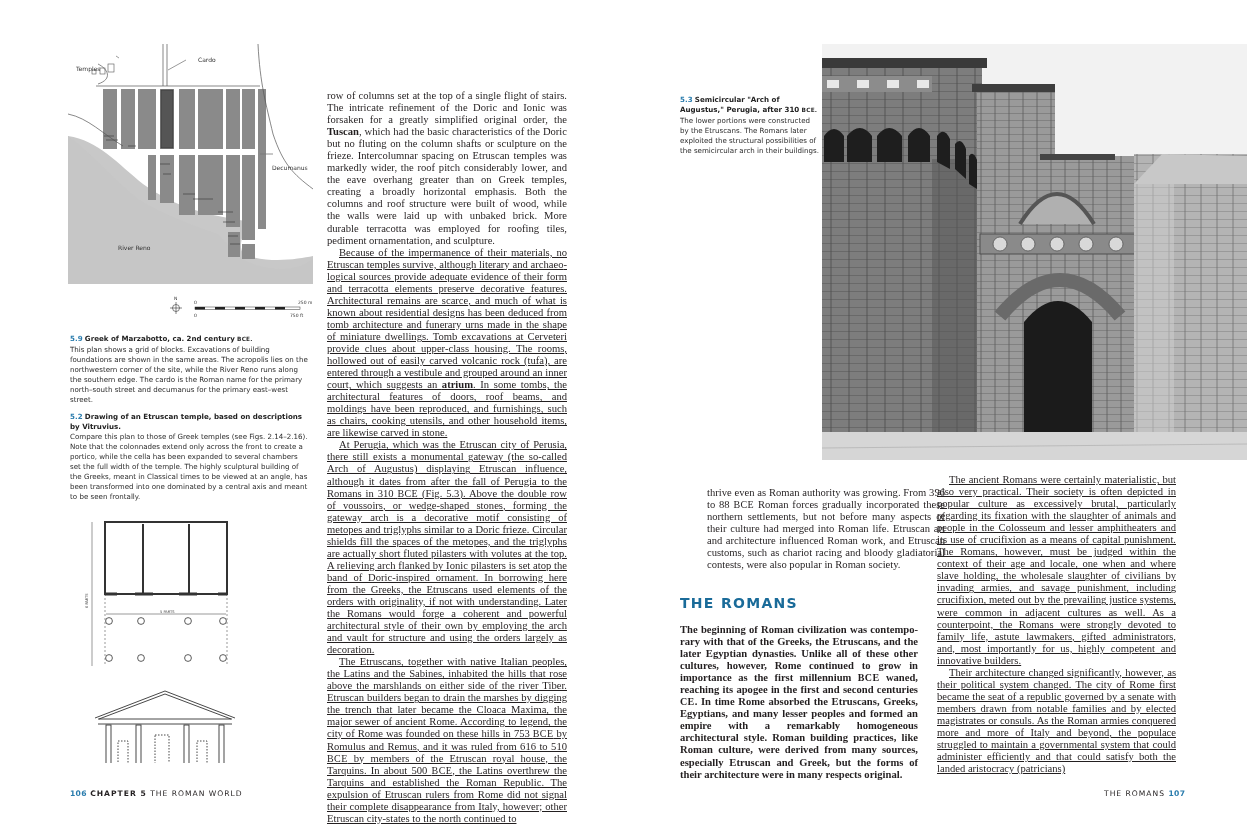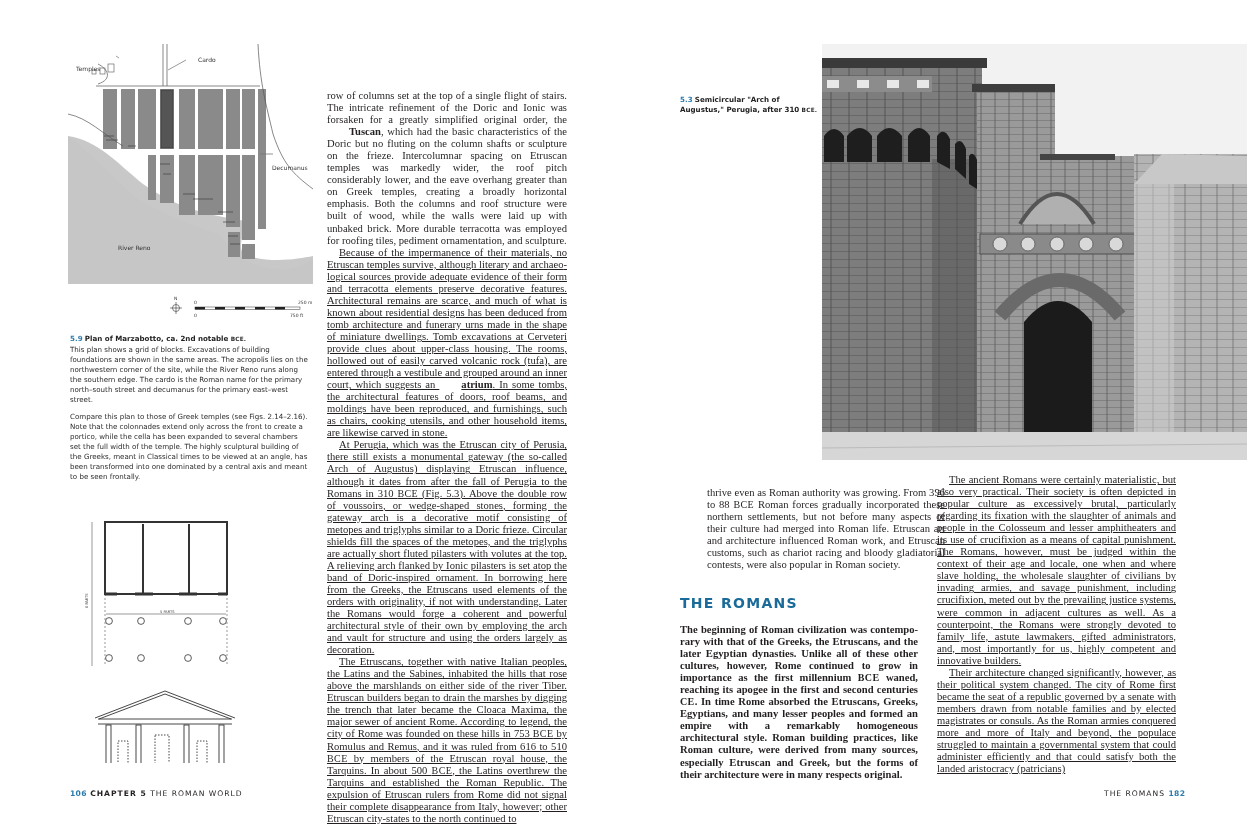--- a/index.html
+++ b/index.html
@@ -4,21 +4,21 @@
 <style>
   html, body { margin: 0; padding: 0; background: #ffffff; }
   body { width: 1247px; height: 828px; position: relative; overflow: hidden; color: #231f20; }
   .abs { position: absolute; }
 
   
   .col { position: absolute; font-family: "Liberation Serif", serif; font-size: 10.6px; line-height: 12.05px; text-align: justify; color: #231f20; hyphens: manual; }
   .col p { margin: 0; text-indent: 0; }
   .col p.ind { text-indent: 12px; text-decoration: underline; }
   .sc { font-size: 10px; letter-spacing: 0.4px; }
-  b.term { font-weight: bold; margin-left: 22px; }
+  b.term { font-weight: bold; }
 
   
   .cap { position: absolute; font-family: "DejaVu Sans", sans-serif; font-size: 7.1px; line-height: 9.95px; color: #2b2b2b; }
   .cap .num { color: #2a7cad; font-weight: bold; text-align: center; }
   .cap .title { font-weight: bold; color: #222; }
   .cap .scap { font-size: 5.8px; font-weight: bold; letter-spacing: 0.2px; }
 
   
   .heading { position: absolute; font-family: "DejaVu Sans", sans-serif; font-weight: bold; font-size: 14px; letter-spacing: 1.3px; color: #1a6b99; }
 
@@ -110,27 +110,31 @@
       </g>
       <text x="126" y="273" font-size="4.5" fill="#333">0</text>
       <text x="222" y="273" font-size="4.5" fill="#333">750 ft</text>
     </g>
   </svg>
 </div>
 
 <div class="cap" style="left:70px; top:334px; width:240px;">
   <div>
     <span class="num">5.9</span>
-    <span class="title">Plan of Marzabotto, ca. 2nd notable</span>
+    <span class="title">Greek of Marzabotto, ca. 2nd century</span>
     <span class="scap">BCE.</span>
   </div>
   <div>This plan shows a grid of blocks. Excavations of building foundations are shown in the same areas. The acropolis lies on the northwestern corner of the site, while the River Reno runs along the southern edge. The cardo is the Roman name for the primary north–south street and decumanus for the primary east–west street.</div>
 </div>
 
 <div class="cap" style="left:70px; top:412px; width:240px;">
+  <div>
+    <span class="num">5.2</span>
+    <span class="title">Drawing of an Etruscan temple, based on descriptions by Vitruvius.</span>
+  </div>
   <div>Compare this plan to those of Greek temples (see Figs. 2.14–2.16). Note that the colonnades extend only across the front to create a portico, while the cella has been expanded to several chambers set the full width of the temple. The highly sculptural building of the Greeks, meant in Classical times to be viewed at an angle, has been transformed into one dominated by a central axis and meant to be seen frontally.</div>
 </div>
 
 <div class="abs" style="left:80px; top:518px; width:170px; height:245px;">
   <svg width="170" height="245" viewBox="0 0 170 245">
     <g stroke="#333" fill="none" stroke-width="1">
 
       <rect x="25" y="4" width="122" height="72" stroke-width="2"></rect>
       <line x1="63" y1="6" x2="63" y2="76" stroke-width="2"></line>
       <line x1="109" y1="6" x2="109" y2="76" stroke-width="2"></line>
@@ -183,20 +187,21 @@
   <span class="chap">CHAPTER 5</span>
   <span>THE ROMAN WORLD</span>
 </div>
 
 <div class="cap" style="left:680px; top:95px; width:140px;">
   <div>
     <span class="num">5.3</span>
     <span class="title">Semicircular "Arch of Augustus," Perugia, after 310</span>
     <span class="scap">BCE.</span>
   </div>
+  <div>The lower portions were constructed by the Etruscans. The Romans later exploited the structural possibilities of the semicircular arch in their buildings.</div>
 </div>
 
 <div class="abs" style="left:822px; top:44px; width:425px; height:416px; background:#f4f4f4; overflow:hidden;">
   <svg width="425" height="416" viewBox="0 0 425 416">
     <defs>
       <pattern id="stone" width="18" height="8" patternUnits="userSpaceOnUse">
         <rect width="18" height="8" fill="#7d7d7d"></rect>
         <path d="M0,8 L18,8 M9,0 L9,8" stroke="#4a4a4a" stroke-width="0.8"></path>
       </pattern>
       <pattern id="stone2" width="14" height="7" patternUnits="userSpaceOnUse">
@@ -272,14 +277,14 @@
   <p><span>The beginning of Roman civilization was contempo­rary with that of the Greeks, the Etruscans, and the later Egyptian dynasties. Unlike all of these other cultures, how­ever, Rome continued to grow in importance as the first millennium </span><span class="sc">BCE</span><span> waned, reaching its apogee in the first and second centuries </span><span class="sc">CE</span><span>. In time Rome absorbed the Etruscans, Greeks, Egyptians, and many lesser peoples and formed an empire with a remarkably homogeneous architectural style. Roman building practices, like Roman culture, were derived from many sources, especially Etruscan and Greek, but the forms of their architecture were in many respects original.</span></p>
 </div>
 
 <div class="col" style="left:937px; top:474px; width:239px;">
   <p class="ind">The ancient Romans were certainly materialistic, but also very practical. Their society is often depicted in popu­lar culture as excessively brutal, particularly regarding its fixation with the slaughter of animals and people in the Colosseum and lesser amphitheaters and its use of cru­cifixion as a means of capital punishment. The Romans, however, must be judged within the context of their age and locale, one when and where slave holding, the whole­sale slaughter of civilians by invading armies, and savage punishment, including crucifixion, meted out by the pre­vailing justice systems, were common in adjacent cultures as well. As a counterpoint, the Romans were strongly devoted to family life, astute lawmakers, gifted administra­tors, and, most importantly for us, highly competent and innovative builders.</p>
   <p class="ind">Their architecture changed significantly, however, as their political system changed. The city of Rome first became the seat of a republic governed by a senate with members drawn from notable families and by elected magistrates or consuls. As the Roman armies conquered more and more of Italy and beyond, the populace struggled to maintain a governmental system that could administer efficiently and that could satisfy both the landed aristocracy (patricians)</p>
 </div>
 
 <div class="footer" style="left:1104px; top:789px;">
   <span>THE ROMANS</span>
-  <span class="pnum">182</span>
+  <span class="pnum">107</span>
 </div>
 
 </body></html>

